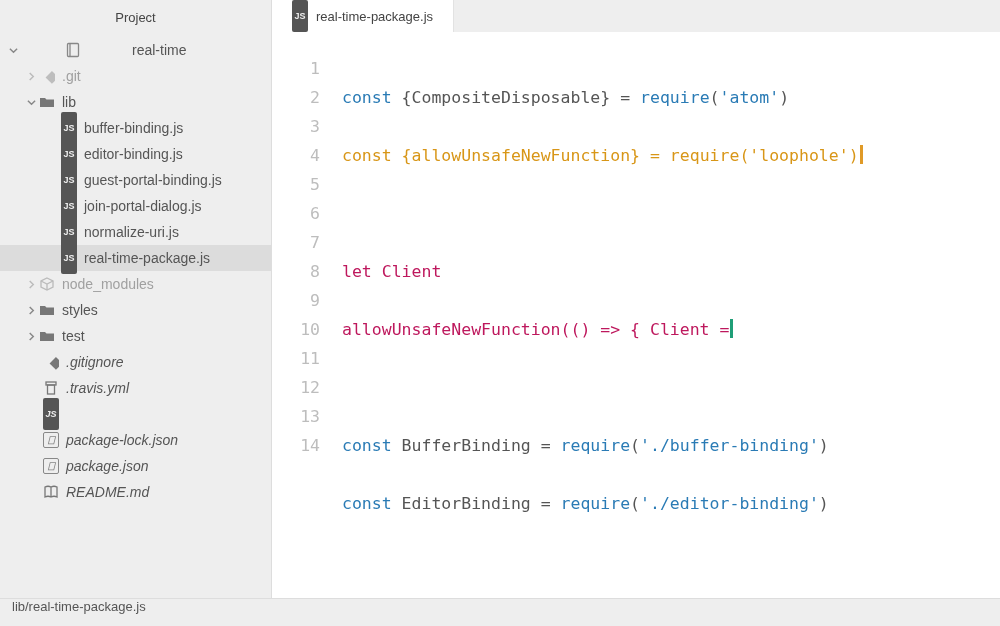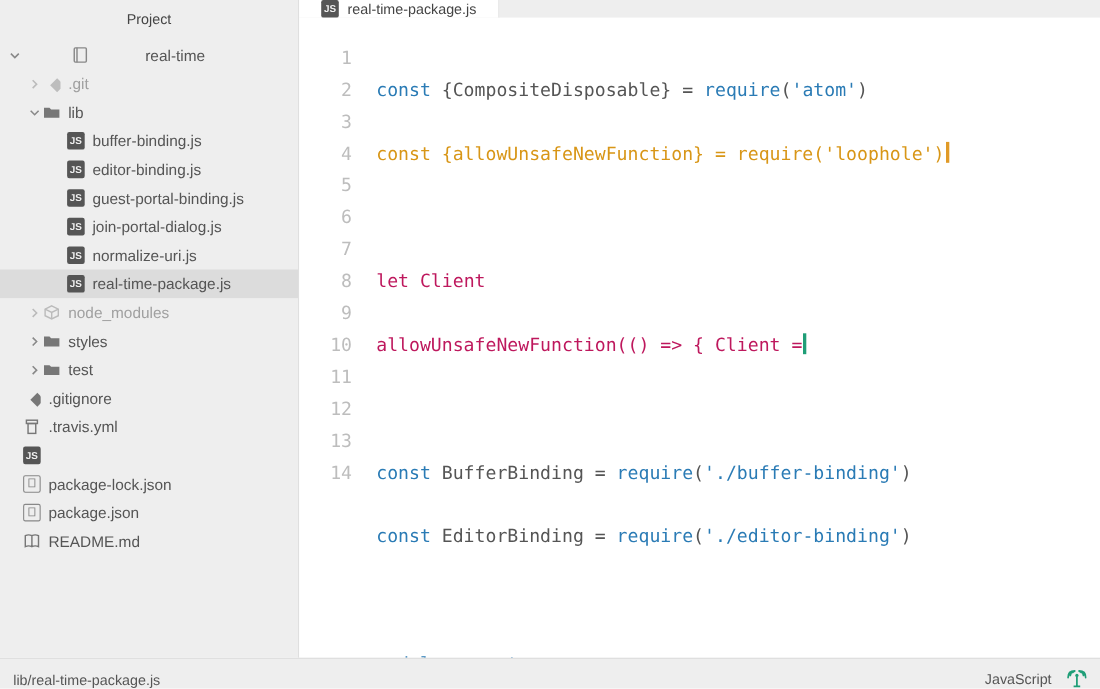--- a/index.html
+++ b/index.html
@@ -61,21 +61,21 @@
       width: 18px;
       display: inline-flex;
       justify-content: center;
       align-items: center;
       margin-right: 6px;
     }
     .tree-row .label { flex: 1; }
     .muted { color: #a0a0a0; }
     .indent-0 { padding-left: 6px; gap: 44px; }
     .indent-1 { padding-left: 24px; }
-    .indent-2 { padding-left: 20px; }
+    .indent-2 { padding-left: 42px; font-style: italic; }
     .indent-3 { padding-left: 60px; }
 
     .editor-area {
       flex: 1;
       display: flex;
       flex-direction: column;
       background: #fff;
     }
     .tabbar {
       height: 34px;
@@ -134,37 +134,37 @@
       background: #1f9e77;
       vertical-align: -3px;
       margin-left: 1px;
     }
 
     .statusbar {
       height: 28px;
       background: #eeeeee;
       border-top: 1px solid #ddd;
       display: flex;
-      align-items: flex-end;
+      align-items: flex-start;
       padding: 0 12px;
       font-size: 13px;
       color: #555;
       justify-content: space-between;
     }
     .statusbar .right {
       display: flex;
       align-items: center;
       gap: 14px;
       margin-top: 36px;
     }
 
     
     .badge-js {
       display:inline-flex; align-items:center; justify-content:center;
-      width:16px; height:16px; background:#555; color:#eee;
+      width:16px; height:32px; background:#555; color:#eee;
       font-size:9px; font-weight:700; border-radius:2px;
       font-family: sans-serif;
     }
     .badge-json {
       display:inline-flex; align-items:center; justify-content:center;
       width:16px; height:16px; border:1.5px solid #888; color:#888;
       font-size:11px; font-weight:700; border-radius:2px;
     }
     .svg-ico { display:block; }
   </style>

